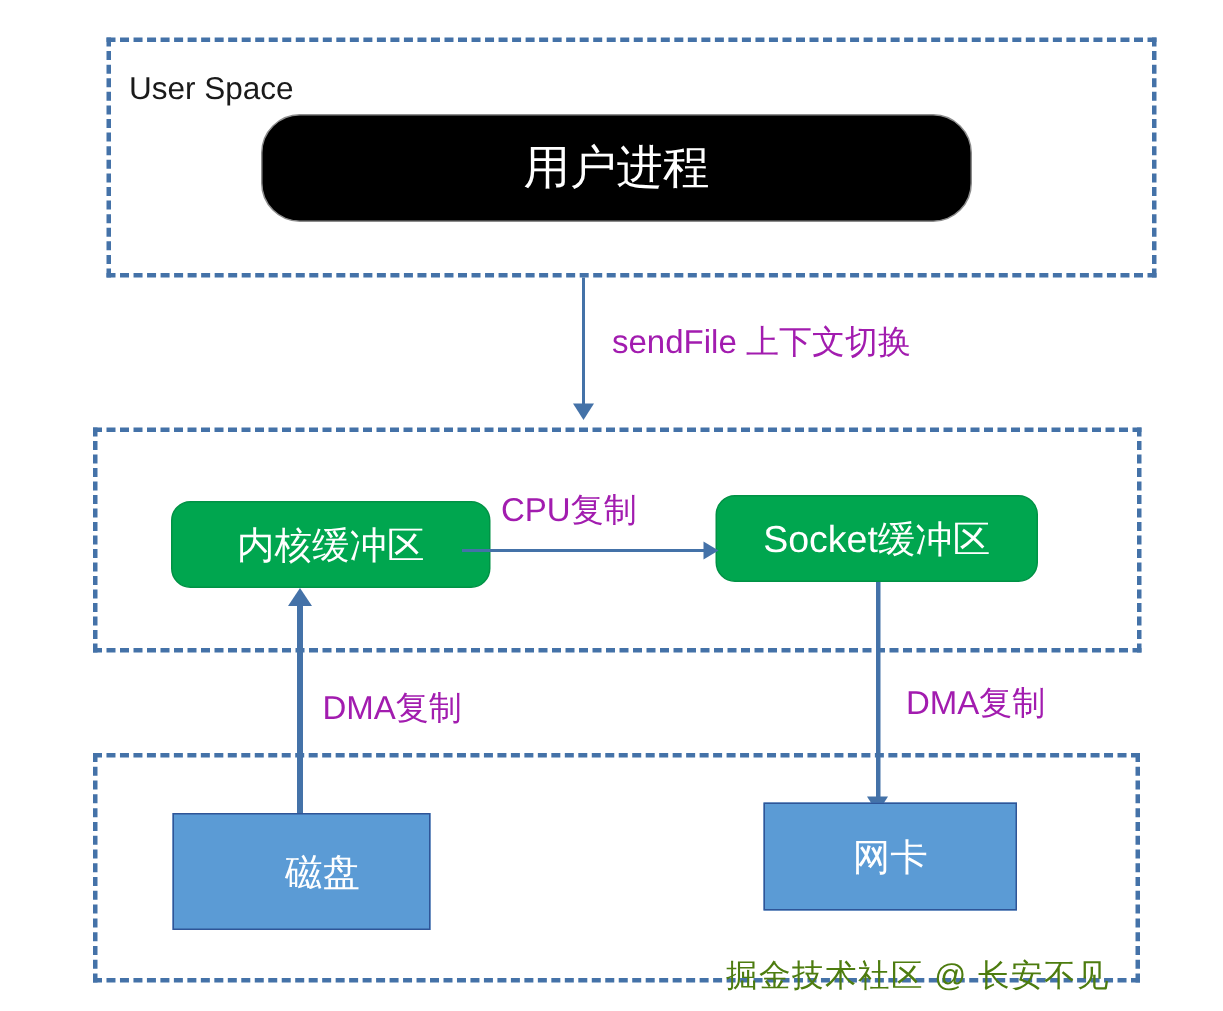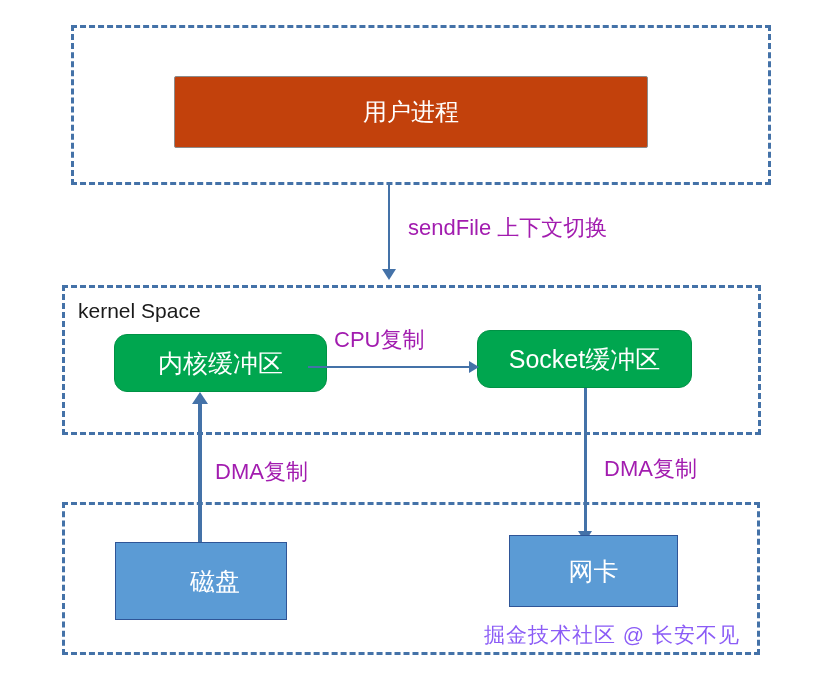--- a/index.html
+++ b/index.html
@@ -38,24 +38,24 @@
     position: absolute;
     box-sizing: border-box;
     display: flex;
     align-items: center;
     justify-content: center;
     color: #ffffff;
     white-space: nowrap;
     text-align: center;
   }
   .node-user {
-    background: #c2410c;
+    background: #000000;
     border: 1px solid #8c8c8c;
-    border-radius: 2px;
-    font-size: 24px;
+    border-radius: 26px;
+    font-size: 31px;
   }
   .node-kernel {
     background: #00a64f;
     border: 1px solid #009245;
     border-radius: 13px;
     font-size: 25px;
   }
   .node-device {
     background: #5b9bd5;
     border: 1.5px solid #2f5597;
@@ -94,42 +94,43 @@
     position: absolute;
     color: #a21caf;
     font-size: 22px;
     line-height: 1;
     white-space: nowrap;
   }
 
   
   .watermark {
     position: absolute;
-    color: #8b5cf6;
+    color: #4d7c0f;
     font-size: 21px;
     line-height: 1;
     white-space: nowrap;
     letter-spacing: 1px;
+    margin-top: 16px;
   }
 </style>
 </head>
 <body>
 
 <div id="canvas">
 
   <div class="region" style="left:71px; top:25px; width:700px; height:160px;"></div>
+  <div class="region-label" style="left:86px; top:49px;">User Space</div>
 
   <div class="node node-user" style="left:174px; top:76px; width:474px; height:72px;">用户进程</div>
 
   <div class="arrow-line" style="left:388px; top:185px; width:2px; height:85px;"></div>
   <div class="arrow-head head-down" style="left:382px; top:269px;"></div>
   <div class="edge-label" style="left:408px; top:217px;">sendFile 上下文切换</div>
 
   <div class="region" style="left:62px; top:285px; width:699px; height:150px;"></div>
-  <div class="region-label" style="left:78px; top:300px;">kernel Space</div>
 
   <div class="node node-kernel" style="left:95px; top:334px; width:213px; height:58px;margin-left:19px;">内核缓冲区</div>
 
   <div class="node node-kernel" style="left:477px; top:330px; width:215px; height:58px;">Socket缓冲区</div>
 
   <div class="arrow-line" style="left:308px; top:366px; width:162px; height:2px;"></div>
   <div class="arrow-head head-right" style="left:469px; top:361px;"></div>
   <div class="edge-label" style="left:334px; top:329px;">CPU复制</div>
 
   <div class="arrow-line" style="left:198px; top:402px; width:4px; height:141px;"></div>

